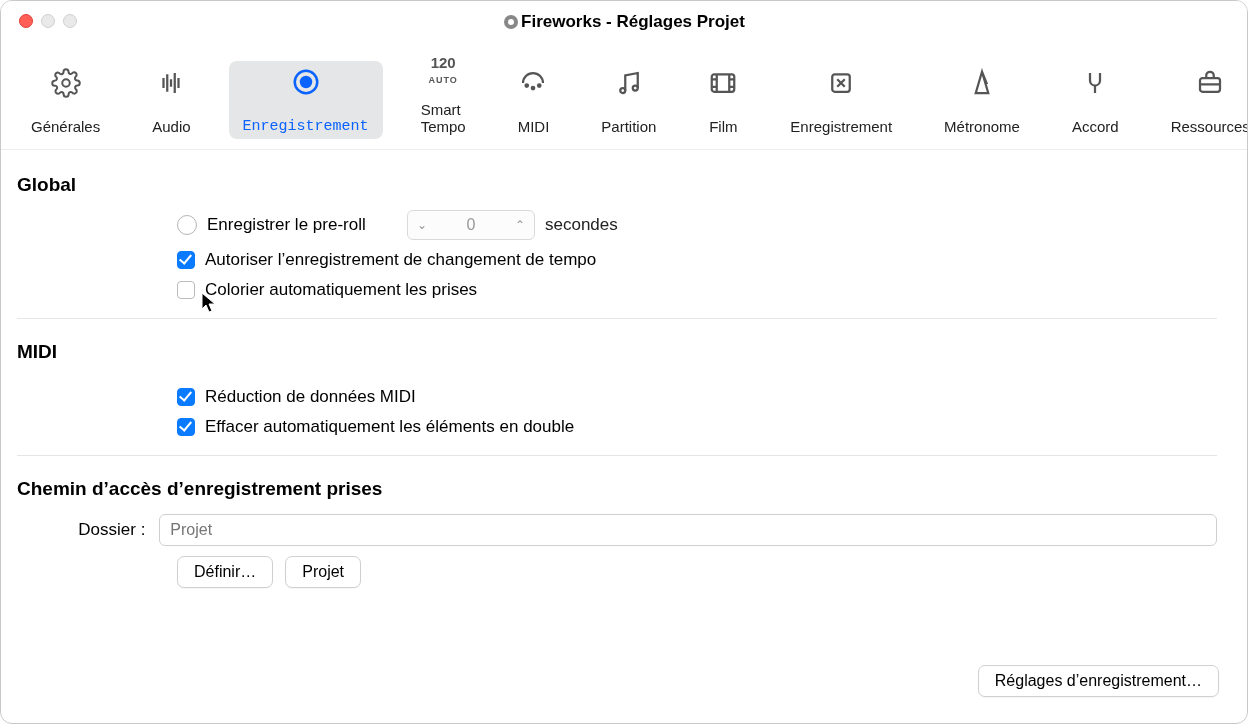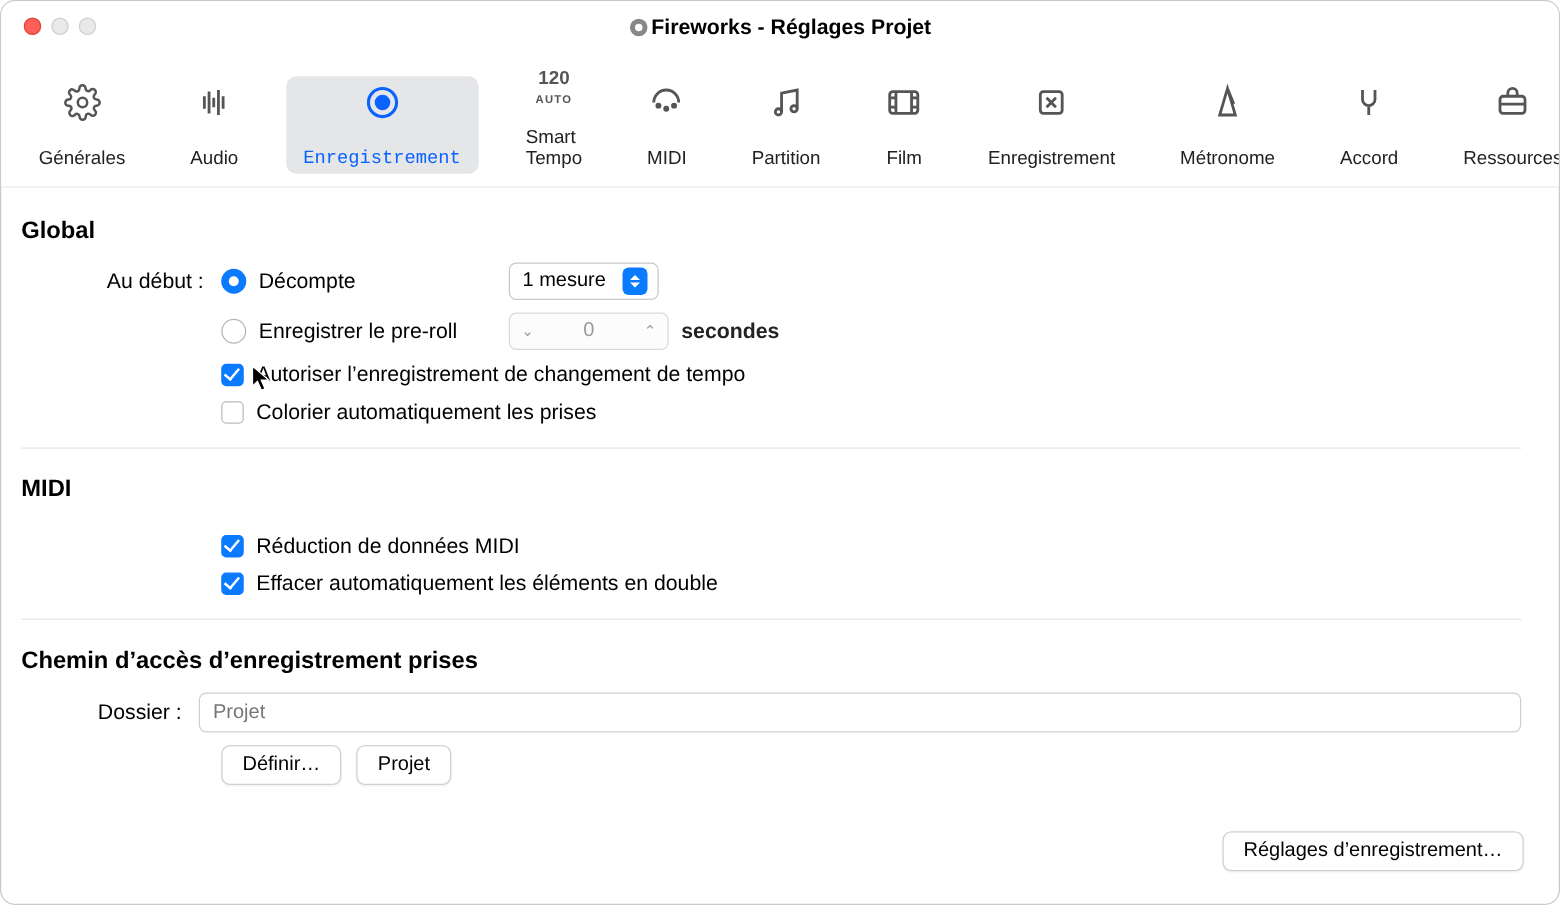--- a/index.html
+++ b/index.html
@@ -140,40 +140,31 @@
             <path d="M9 8V6a3 3 0 0 1 6 0v2 M4 13h16"></path>
           </svg></span>
       <span class="lbl">Ressources</span>
     </div>
   </div>
 
   <div class="content">
 
     <div class="section-title">Global</div>
 
-    <div class="row">
-      <div class="lbl-col">Au début :</div>
-      <span class="radio checked" style="margin-right:10px;"></span>
-      <span class="text-col" style="width:200px;">Décompte</span>
-      <div class="popup">
-        <span>1 mesure</span>
-        <span class="arrows"></span>
-      </div>
-    </div>
 
     <div class="row">
       <div class="lbl-col"></div>
       <span class="radio" style="margin-right:10px;"></span>
       <span class="text-col" style="width:200px;">Enregistrer le pre-roll</span>
       <div class="stepper">
         <span class="sbtn">⌄</span>
         <span class="sval">0</span>
         <span class="sbtn">⌃</span>
       </div>
-      <span class="text-col" style="margin-left:10px; color:#222;font-weight:bold;">secondes</span>
+      <span class="text-col" style="margin-left:10px; color:#222;">secondes</span>
     </div>
 
     <div class="row" style="margin-top:8px;">
       <div class="lbl-col"></div>
       <span class="checkbox checked" style="margin-right:10px;"></span>
       <span class="text-col">Autoriser l’enregistrement de changement de tempo</span>
     </div>
 
     <div class="row">
       <div class="lbl-col"></div>

